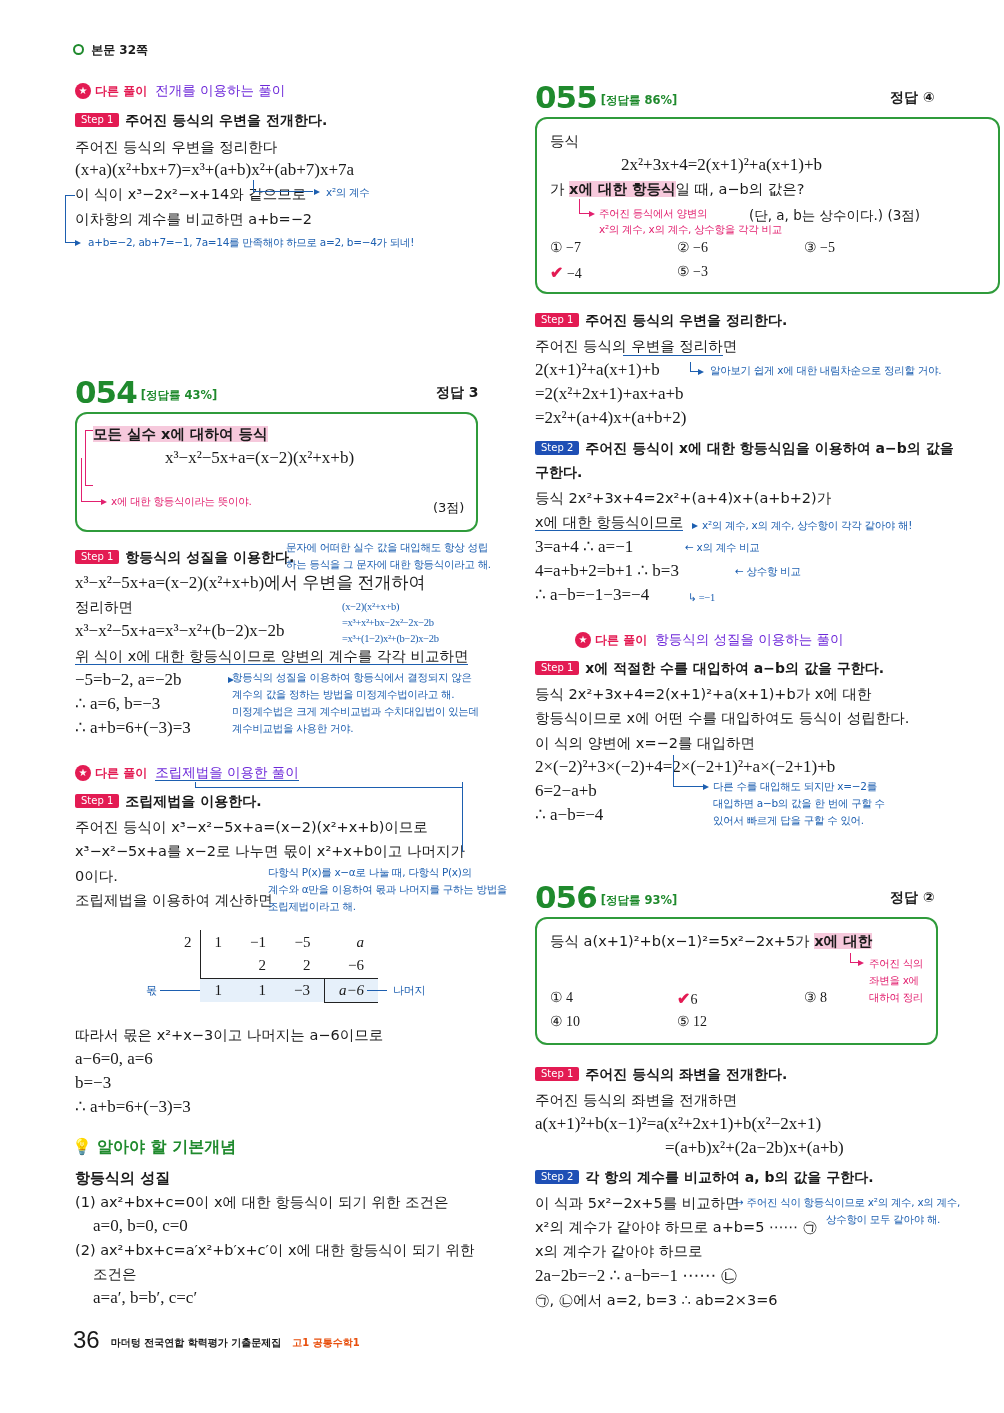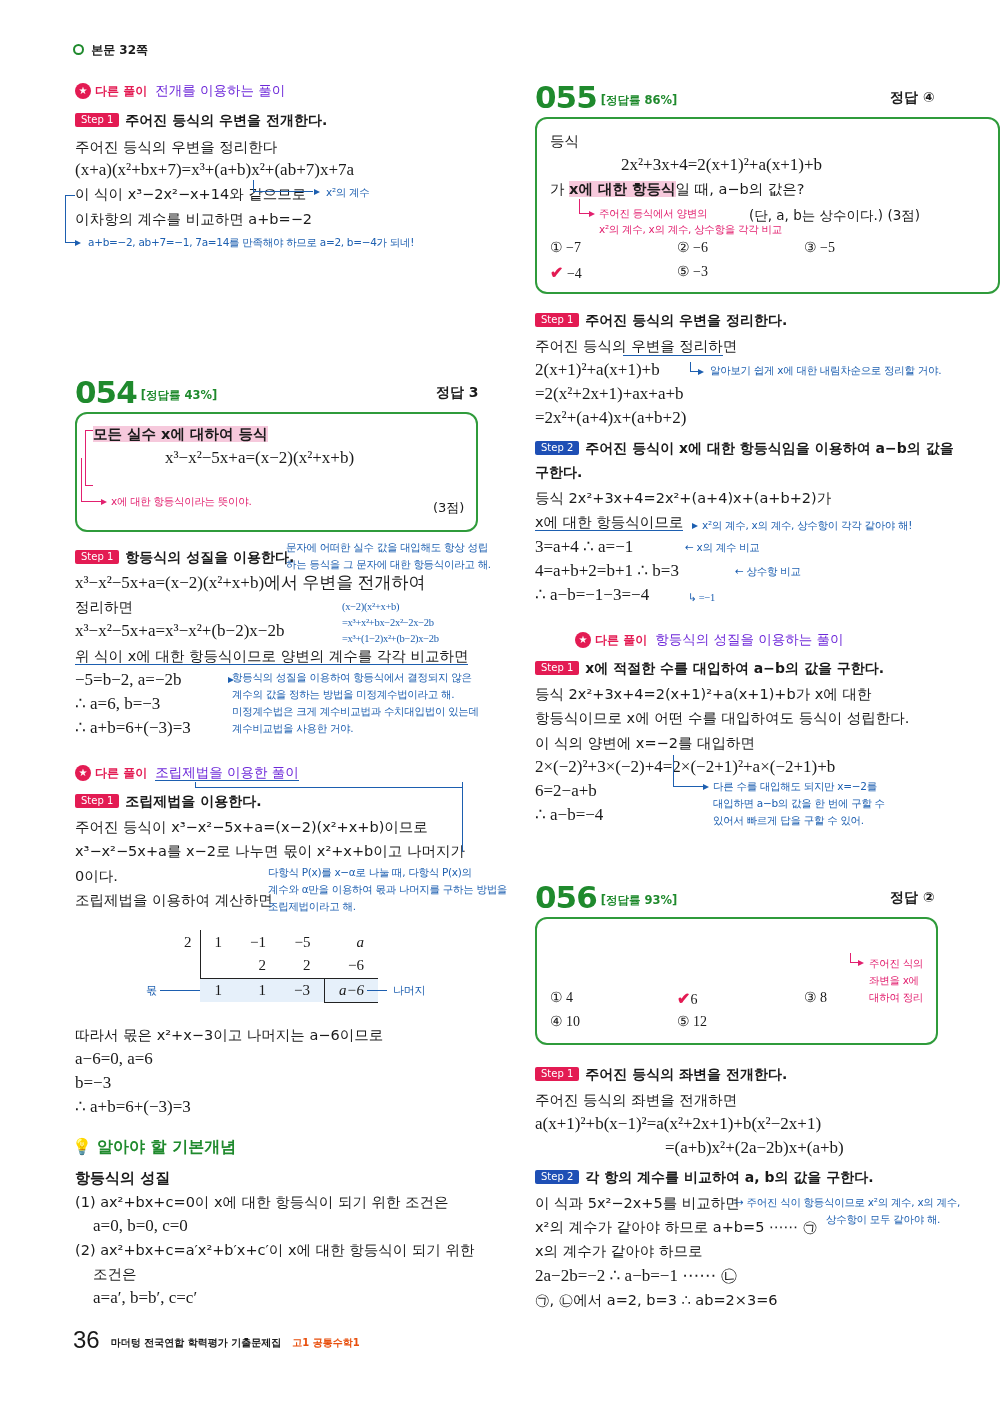--- a/index.html
+++ b/index.html
@@ -230,20 +230,21 @@
 <div class="arrow" style="left:703px;top:784px;"></div>
 <div class="note" style="left:713px;top:778px;">다른 수를 대입해도 되지만 x=−2를</div>
 <div class="note" style="left:713px;top:795px;">대입하면 a−b의 값을 한 번에 구할 수</div>
 <div class="note" style="left:713px;top:812px;">있어서 빠르게 답을 구할 수 있어.</div>
 
 <div class="qnum" style="left:535px;top:880px;">
   <span>056</span><span class="qrate">[정답률 93%]</span>
 </div>
 <div class="answer" style="left:890px;top:889px;">정답 ②</div>
 <div class="qbox" style="left:535px;top:917px;width:403px;height:128px;">
+  <div class="line" style="left:13px;top:12px;"><span>등식 a(x+1)²+b(x−1)²=5x²−2x+5가 </span><span class="hl">x에 대한</span></div>
   <div class="bracket bracket-pink" style="left:313px;top:34px;width:8px;height:10px;border-top:none;border-right:none;"></div>
   <div class="arrow arrow-pink" style="left:321px;top:41px;"></div>
   <div class="note note-pink" style="left:332px;top:36px;">주어진 식의</div>
   <div class="note note-pink" style="left:332px;top:53px;">좌변을 x에</div>
   <div class="note note-pink" style="left:332px;top:70px;">대하여 정리</div>
   <div class="choice" style="left:13px;top:70px;">① 4</div>
   <div class="choice" style="left:140px;top:70px;"><span class="check">✔</span><span>6</span></div>
   <div class="choice" style="left:267px;top:70px;">③ 8</div>
   <div class="choice" style="left:13px;top:94px;">④ 10</div>
   <div class="choice" style="left:140px;top:94px;">⑤ 12</div>

